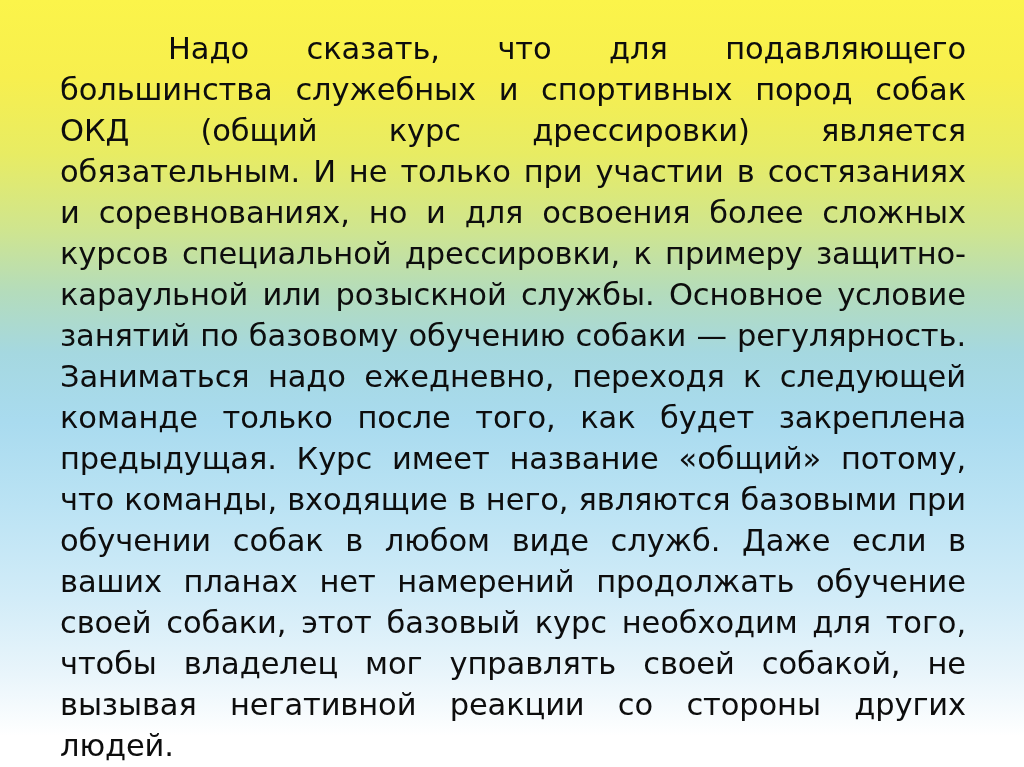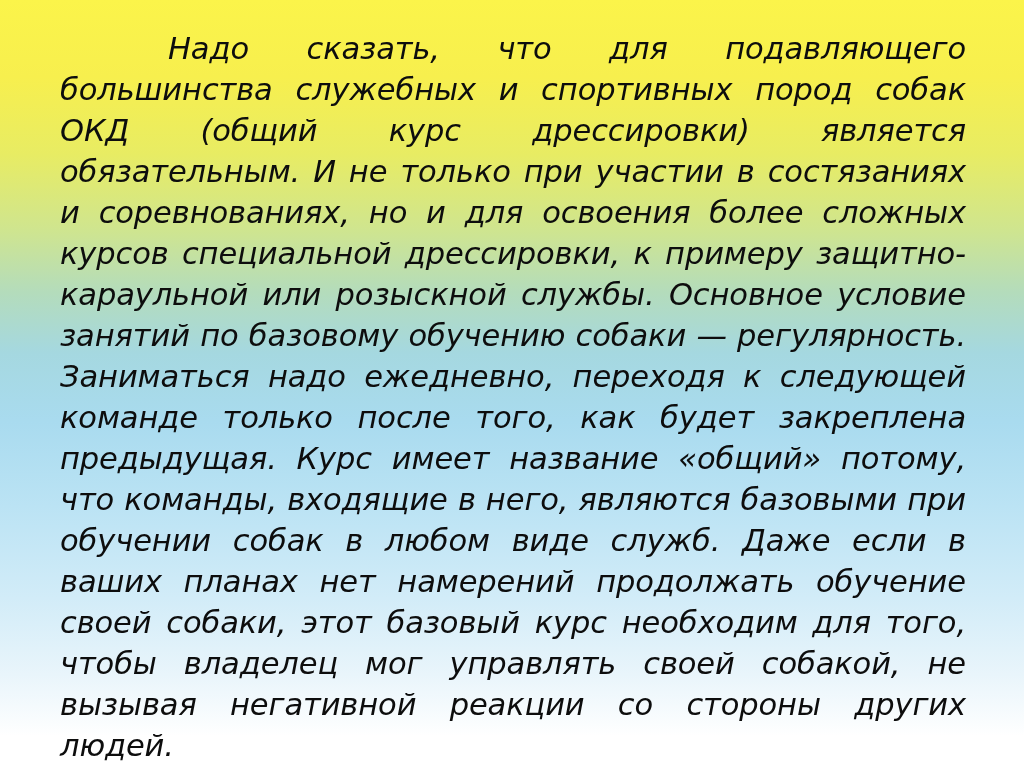--- a/index.html
+++ b/index.html
@@ -25,21 +25,20 @@
       #cfe58f 30%,
       #b4dcbb 38%,
       #a5d8e0 46%,
       #a9dbef 55%,
       #bbe3f4 66%,
       #d2ecf8 78%,
       #e9f5fb 88%,
       #ffffff 96%,
       #ffffff 100%
     );
-    font-style: italic;
   }
   .content {
     position: absolute;
     left: 60px;
     top: 28px;
     width: 906px;
     text-align: justify;
     text-justify: inter-word;
     font-size: 30.5px;
     line-height: 1.345;

